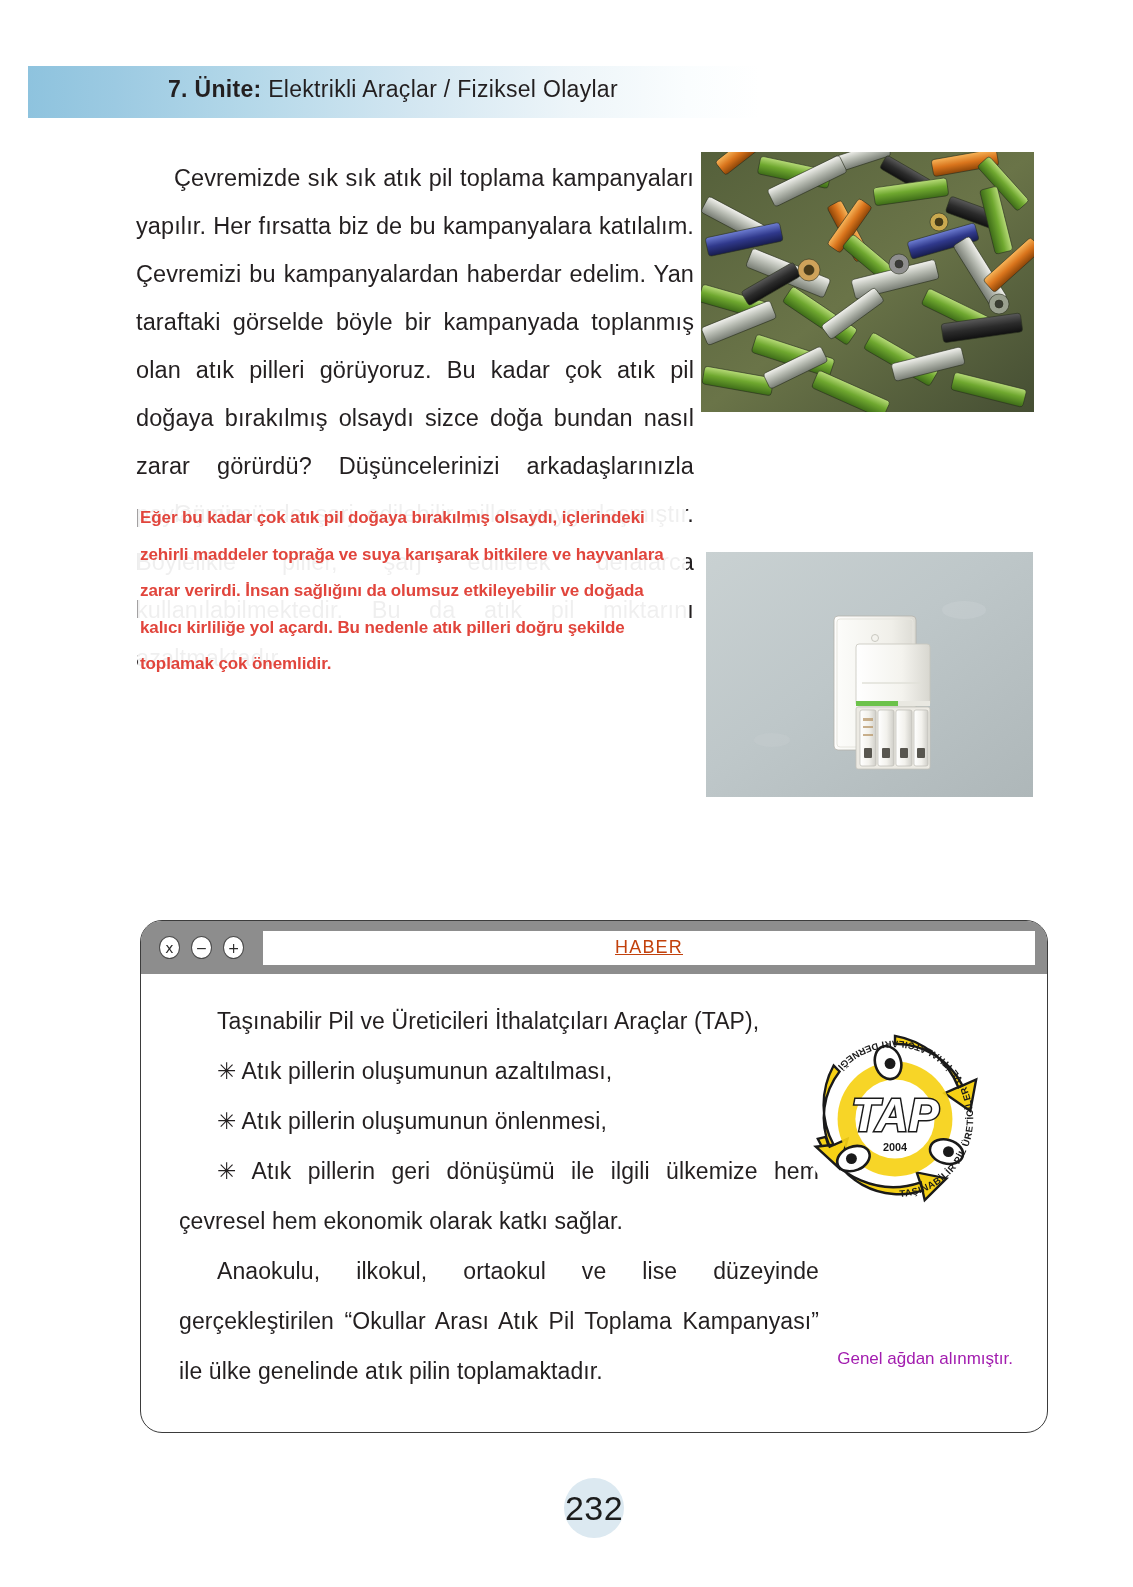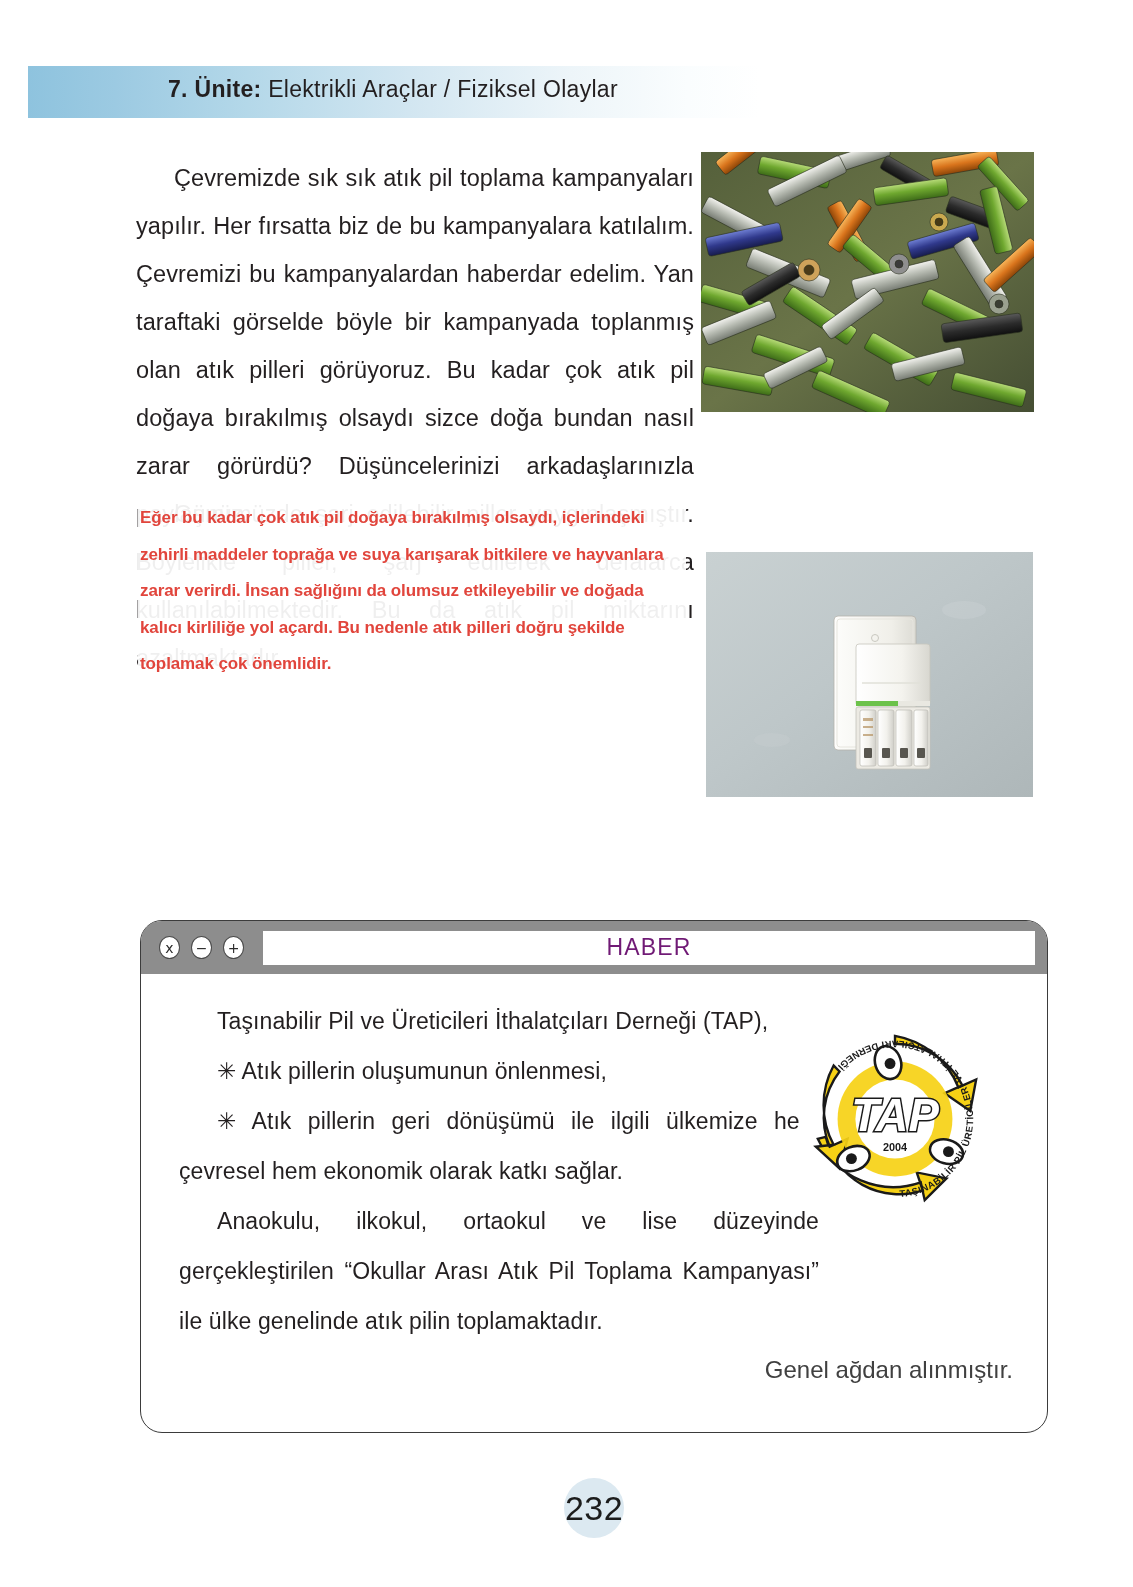--- a/index.html
+++ b/index.html
@@ -131,46 +131,47 @@
     flex: 1;
     height: 34px;
     background: #ffffff;
     margin-left: 8px;
     margin-right: 12px;
     display: flex;
     align-items: center;
     justify-content: center;
   }
   #haber-title-text {
-    font-size: 23px;
-    color: #701a75;
+    font-size: 18px;
+    color: #c2410c;
     letter-spacing: 1.2px;
+    text-decoration: underline;
   }
   #haber-content {
     position: absolute;
     left: 0; top: 53px;
     width: 100%;
     height: 460px;
     padding: 22px 34px 10px 38px;
   }
   .haber-line {
     font-size: 23px;
     line-height: 50px;
     color: #231f20;
     letter-spacing: 0.1px;
   }
   .haber-line.indent { text-indent: 38px; }
   .haber-body { width: 640px; }
   .haber-para { width: 640px; text-align: justify; }
   #haber-source {
     position: absolute;
     right: 34px;
-    bottom: 50px;
-    font-size: 24px;
-    color: #404040;
+    bottom: 65px;
+    font-size: 17px;
+    color: #a21caf;
   }
 
   
   #tap-logo {
     position: absolute;
     left: 768px;
     top: 1020px;
     width: 198px;
     height: 198px;
   }
@@ -433,21 +434,22 @@
     <div id="haber-titlebar">
       <span class="win-btn">x</span>
       <span class="win-btn">−</span>
       <span class="win-btn">+</span>
       <div id="haber-urlbar">
         <span id="haber-title-text">HABER</span>
       </div>
     </div>
 
     <div id="haber-content">
-      <div class="haber-line indent haber-body">Taşınabilir Pil ve Üreticileri İthalatçıları Derneği (TAP),</div>
+      <div class="haber-line indent haber-body">Taşınabilir Pil ve Üreticileri İthalatçıları Araçlar (TAP),</div>
+      <div class="haber-line indent haber-body">✳ Atık pillerin oluşumunun azaltılması,</div>
       <div class="haber-line indent haber-body">✳ Atık pillerin oluşumunun önlenmesi,</div>
       <div class="haber-line indent haber-para">✳ Atık pillerin geri dönüşümü ile ilgili ülkemize hem çevresel hem ekonomik olarak katkı sağlar.</div>
       <div class="haber-line indent haber-para">Anaokulu, ilkokul, ortaokul ve lise düzeyinde gerçekleştirilen “Okullar Arası Atık Pil Toplama Kampanyası” ile ülke genelinde atık pilin toplamaktadır.</div>
 
       <div id="haber-source">Genel ağdan alınmıştır.</div>
     </div>
 
   </div>
 
   <div id="tap-logo">

